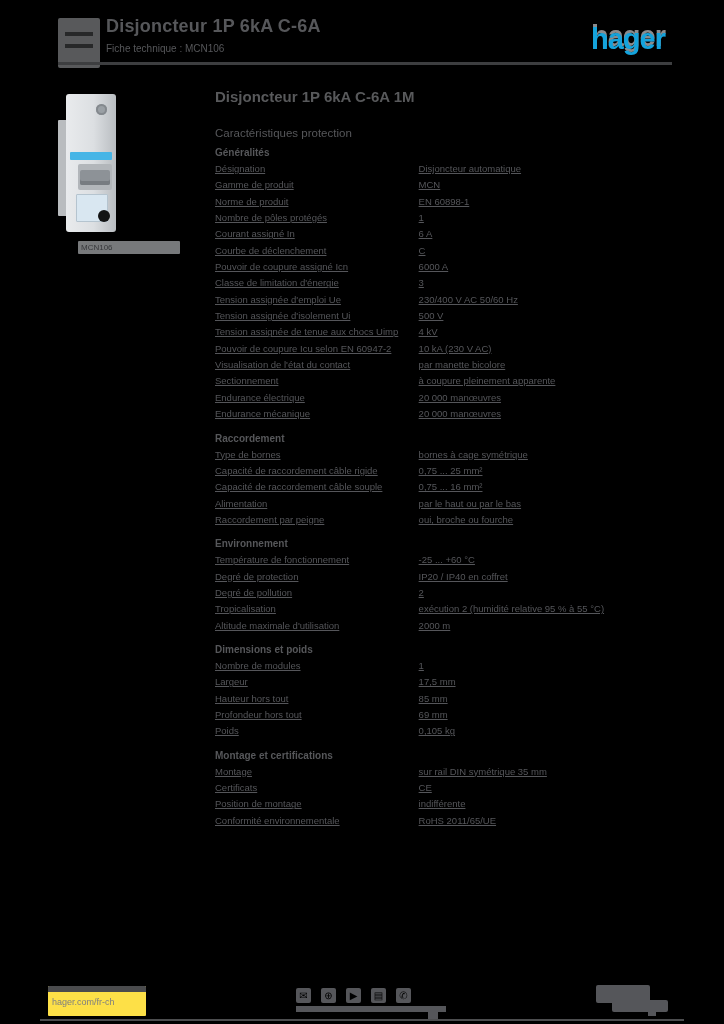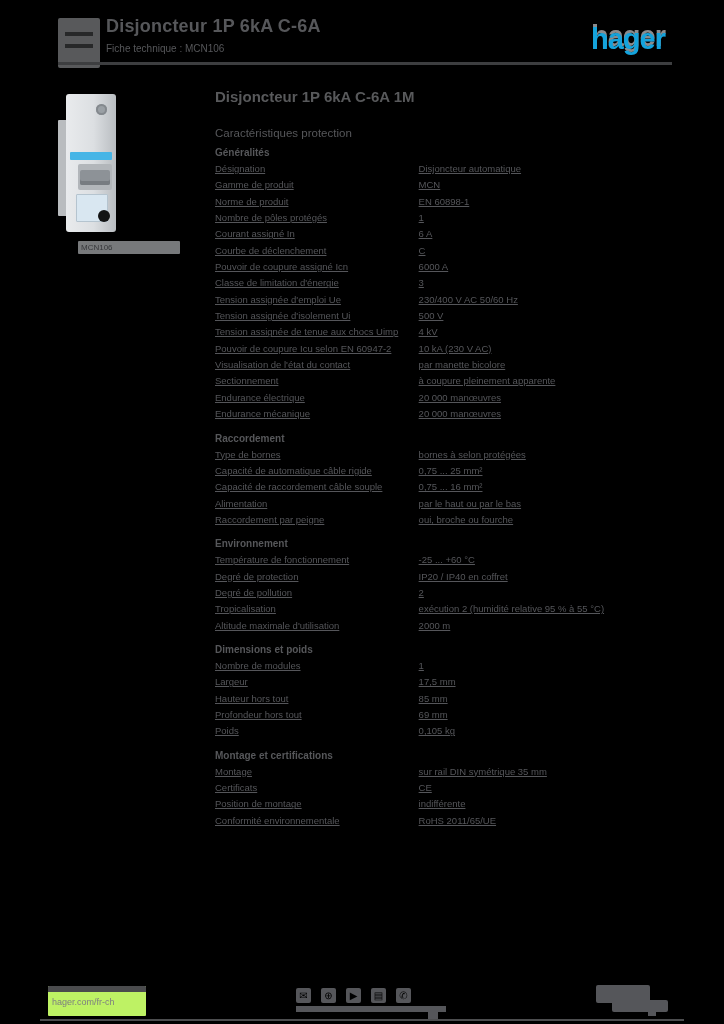--- a/index.html
+++ b/index.html
@@ -32,21 +32,21 @@
   .main{position:absolute;left:215px;top:88px;width:440px;}
   .main-title{font-size:15px;font-weight:bold;color:#58595b;}
   .main-subtitle{font-size:11.5px;color:#56575a;margin-top:22px;}
   .spec-table{margin-top:8px;}
   .sec-heading{font-size:10px;font-weight:bold;color:#56575a;margin:10px 0 3px 0;}
   .sec-heading:first-child{margin-top:4px;}
   .spec-row{display:flex;justify-content:space-between;gap:10px;padding:2px 0;text-decoration:underline;}
   .spec-label{flex:0 0 44%;font-size:9.5px;line-height:1.3;color:#55565a;}
   .spec-value{flex:1;font-size:9.5px;line-height:1.3;color:#55565a;}
   
-  .site-box{position:absolute;left:48px;top:986px;width:98px;height:30px;background:#bef264;border-radius:1px;overflow:hidden;}
+  .site-box{position:absolute;left:48px;top:986px;width:98px;height:30px;background:#fde047;border-radius:1px;overflow:hidden;}
   .site-box .strip{height:6px;background:#4a4b4d;}
   .site-box .site-text{font-size:9px;color:#7d7e80;padding:5px 0 0 4px;}
   .foot-icons{position:absolute;left:296px;top:988px;width:160px;}
   .foot-icons .row{display:flex;gap:10px;}
   .f-icon{width:15px;height:15px;background:#55565a;border-radius:2px;color:#000;font-size:10px;line-height:15px;text-align:center;}
   .foot-bar{position:absolute;left:0;top:18px;width:150px;height:6px;background:#55565a;}
   .foot-bar-tail{position:absolute;left:132px;top:24px;width:10px;height:8px;background:#55565a;}
   .stamp-a{position:absolute;left:596px;top:985px;width:54px;height:18px;background:#55565a;border-radius:2px;}
   .stamp-b{position:absolute;left:612px;top:1000px;width:56px;height:12px;background:#55565a;border-radius:2px;}
   .stamp-tail{position:absolute;left:648px;top:1010px;width:8px;height:6px;background:#55565a;}
@@ -149,24 +149,24 @@
           <div class="spec-label">Endurance électrique</div>
           <div class="spec-value">20 000 manœuvres</div>
         </div>
         <div class="spec-row">
           <div class="spec-label">Endurance mécanique</div>
           <div class="spec-value">20 000 manœuvres</div>
         </div>
         <div class="sec-heading">Raccordement</div>
         <div class="spec-row">
           <div class="spec-label">Type de bornes</div>
-          <div class="spec-value">bornes à selon protégées</div>
-        </div>
-        <div class="spec-row">
-          <div class="spec-label">Capacité de automatique câble rigide</div>
+          <div class="spec-value">bornes à cage symétrique</div>
+        </div>
+        <div class="spec-row">
+          <div class="spec-label">Capacité de raccordement câble rigide</div>
           <div class="spec-value">0,75 ... 25 mm²</div>
         </div>
         <div class="spec-row">
           <div class="spec-label">Capacité de raccordement câble souple</div>
           <div class="spec-value">0,75 ... 16 mm²</div>
         </div>
         <div class="spec-row">
           <div class="spec-label">Alimentation</div>
           <div class="spec-value">par le haut ou par le bas</div>
         </div>

